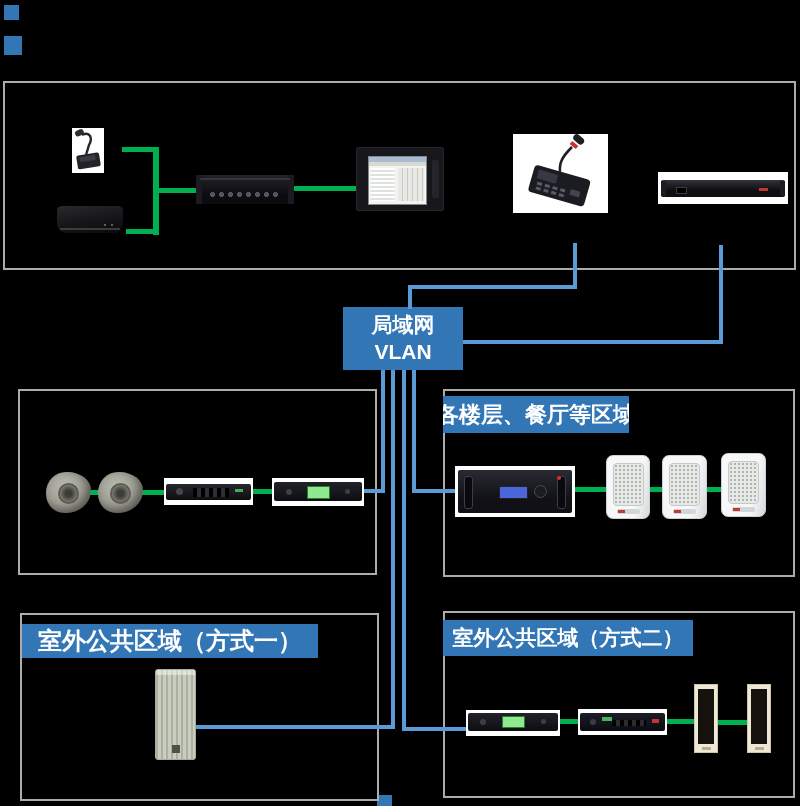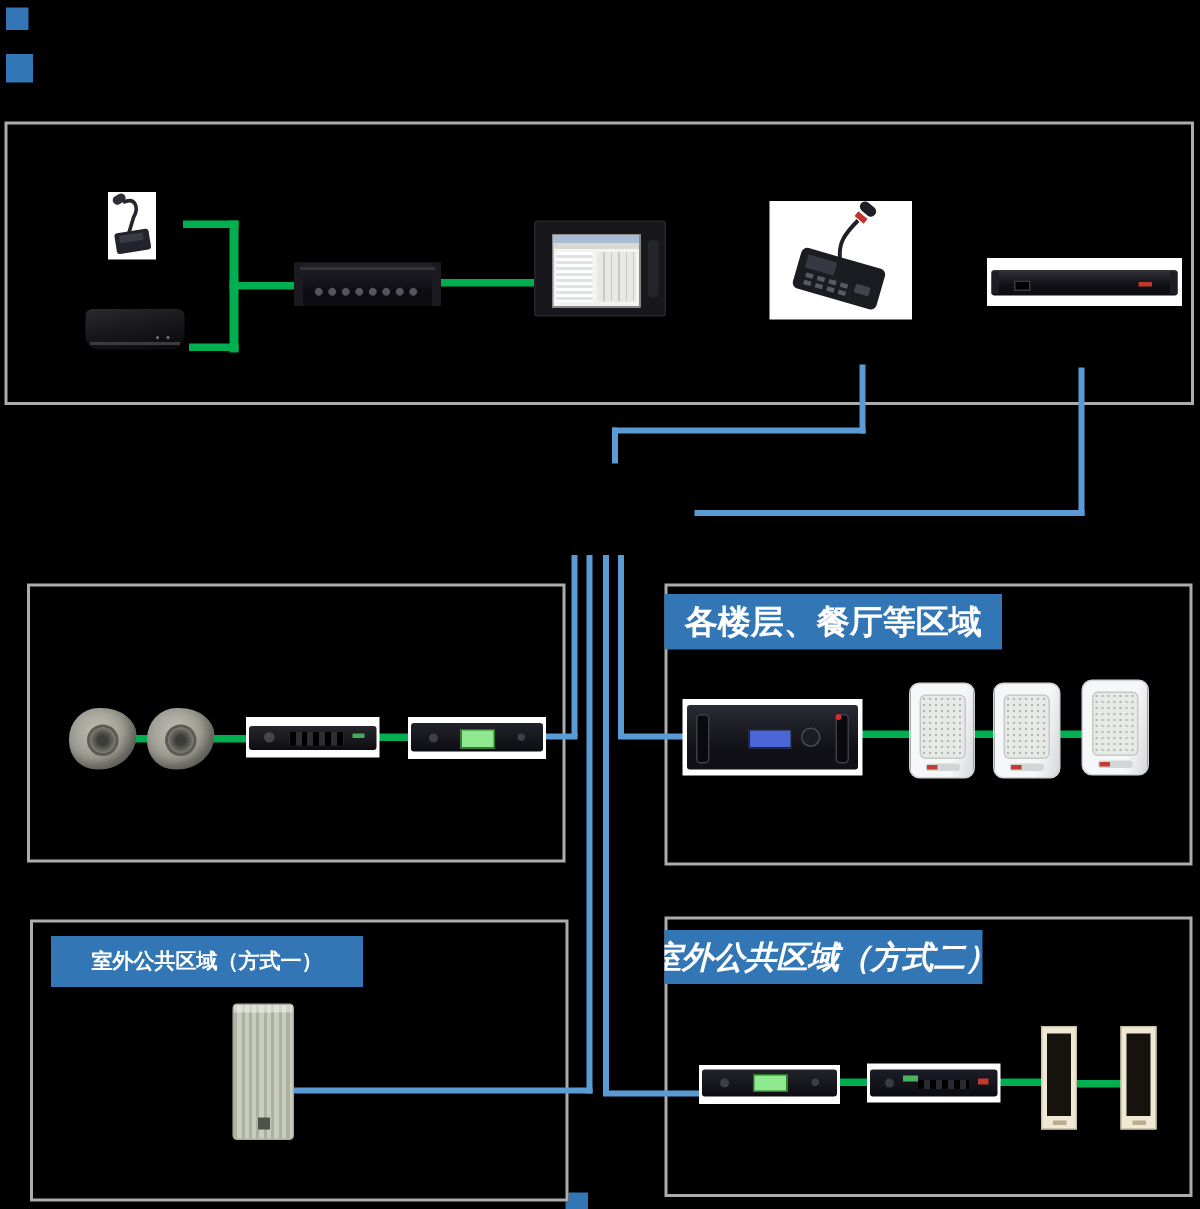--- a/index.html
+++ b/index.html
@@ -145,24 +145,28 @@
   <div class="sq" style="left:4px;top:5px;width:15px;height:15px;"></div>
   <div class="sq" style="left:4px;top:36px;width:18px;height:19px;"></div>
   <div class="sq" style="left:377px;top:795px;width:15px;height:11px;"></div>
 
   <div class="zone-box" style="left:3px;top:81px;width:793px;height:189px;"></div>
   <div class="zone-box" style="left:18px;top:389px;width:359px;height:186px;"></div>
   <div class="zone-box" style="left:443px;top:389px;width:352px;height:188px;"></div>
   <div class="zone-box" style="left:20px;top:613px;width:359px;height:188px;"></div>
   <div class="zone-box" style="left:443px;top:611px;width:352px;height:187px;"></div>
 
-  <div class="zone-label" style="left:443px;top:396px;width:225px;height:37px;font-size:22px;">各楼层、餐厅等区域</div>
-  <div class="zone-label" style="left:34px;top:624px;width:208px;height:34px;font-size:14px;">室外公共区域（方式一）</div>
-  <div class="zone-label" style="left:443px;top:620px;width:212px;height:36px;font-size:21px;font-style:italic;">室外公共区域（方式二）</div>
-
+  <div class="zone-label" style="left:443px;top:396px;width:186px;height:37px;font-size:22px;">各楼层、餐厅等区域</div>
+  <div class="zone-label" style="left:22px;top:624px;width:296px;height:34px;font-size:24px;">室外公共区域（方式一）</div>
+  <div class="zone-label" style="left:443px;top:620px;width:250px;height:36px;font-size:21px;">室外公共区域（方式二）</div>
+
+  <div class="vlan-box" style="left:343px;top:307px;width:120px;height:63px;">
+    <span>局域网</span>
+    <span>VLAN</span>
+  </div>
 
   <div class="vline blue" style="left:573px;top:243px;width:4px;height:46px;"></div>
   <div class="hline blue" style="left:408px;top:285px;width:169px;height:4px;"></div>
   <div class="vline blue" style="left:408px;top:285px;width:4px;height:24px;"></div>
   <div class="vline blue" style="left:719px;top:245px;width:4px;height:99px;"></div>
   <div class="hline blue" style="left:463px;top:340px;width:260px;height:4px;"></div>
 
   <div class="vline blue" style="left:381px;top:370px;width:4px;height:121px;"></div>
   <div class="hline blue" style="left:362px;top:489px;width:23px;height:4px;"></div>
   <div class="vline blue" style="left:391px;top:370px;width:4px;height:359px;"></div>

